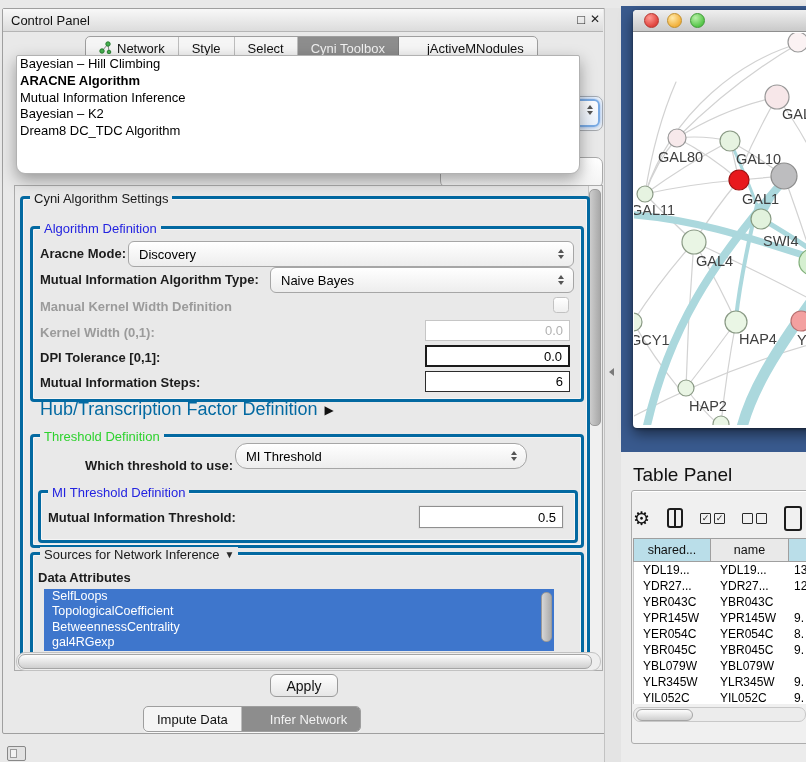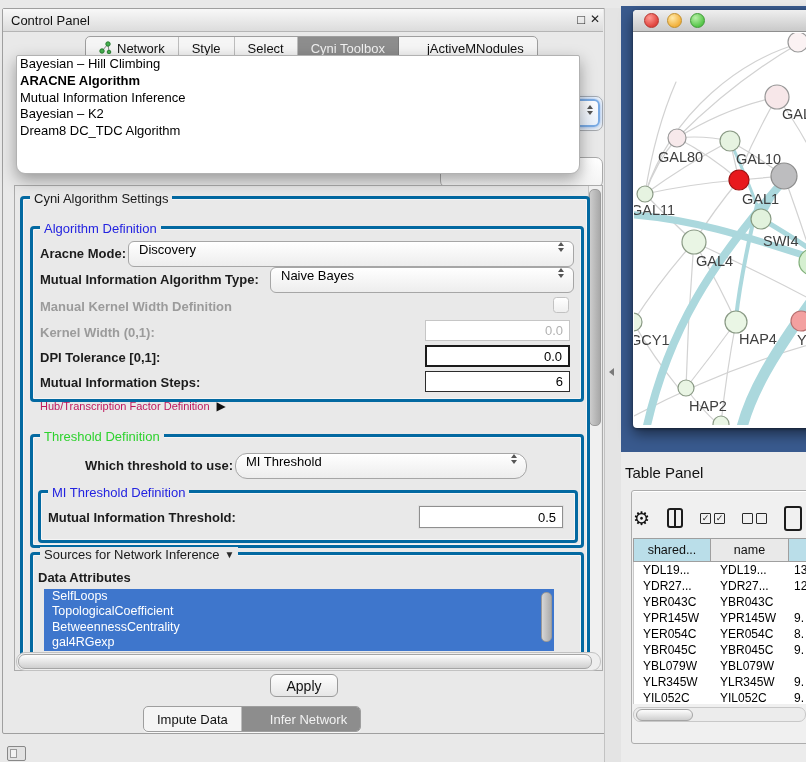--- a/index.html
+++ b/index.html
@@ -53,24 +53,24 @@
 
   
   .group{border:3px solid #0369a1;border-radius:4px;box-shadow:inset 0 0 0 1px rgba(255,255,255,.55);}
   .group-label{position:absolute;top:-8px;left:7px;background:#e9e9e9;padding:0 4px;font-size:13px;white-space:nowrap;}
   .lbl-black{color:#1a1a1a;}
   .lbl-blue{color:#2323e0;}
   .lbl-green{color:#2ed22e;}
 
   .rowlabel{font-size:13px;font-weight:bold;color:#1c1c1c;white-space:nowrap;}
   .rowlabel.disabled{color:#9b9b9b;}
-  .plain{font-weight:normal;font-size:11px;color:#be185d;}
-
-  
-  .combo{display:flex;align-items:flex-start;background:linear-gradient(#ffffff,#ededed);border:1px solid #a6a6a6;
+  .plain{font-weight:normal;font-size:18px;color:#0369a1;}
+
+  
+  .combo{display:flex;align-items:center;background:linear-gradient(#ffffff,#ededed);border:1px solid #a6a6a6;
          border-radius:6px;box-shadow:inset 0 1px 0 #fff;gap:20px;}
   .combo-text{flex:1;font-size:13px;color:#000;padding-left:10px;white-space:nowrap;overflow:hidden;}
   .combo-arrows{display:flex;flex-direction:column;align-items:center;padding-right:9px;gap:2px;}
   .arr-up{width:0;height:0;border-left:3.5px solid transparent;border-right:3.5px solid transparent;border-bottom:4.5px solid #555;}
   .arr-dn{width:0;height:0;border-left:3.5px solid transparent;border-right:3.5px solid transparent;border-top:4.5px solid #555;}
 
   
   .tfield{display:flex;align-items:center;justify-content:flex-end;background:#fff;font-size:13px;color:#000;
           padding:0 6px;box-sizing:border-box;}
   .tfield.disabled{border:1px solid #c6c6c6;color:#b2b2b2;}
@@ -106,21 +106,21 @@
                 background:linear-gradient(#efefef,#c9c9c9);border-bottom:1px solid #8f8f8f;
                 display:flex;align-items:center;gap:8px;padding-left:11px;box-sizing:border-box;}
   .tl{width:13px;height:13px;border-radius:50%;}
   .tl-red{background:radial-gradient(circle at 35% 30%,#ff9a92,#e0443e 70%);border:1px solid #b5352f;}
   .tl-yellow{background:radial-gradient(circle at 35% 30%,#ffe9a8,#f2b13c 70%);border:1px solid #c28f2c;}
   .tl-green{background:radial-gradient(circle at 35% 30%,#b8f0a8,#57c64a 70%);border:1px solid #3f9a36;}
   .net-canvas{position:absolute;left:1px;top:23px;width:172px;height:392px;overflow:hidden;background:#fff;}
   .net-canvas svg{display:block;}
 
   .table-region{left:621px;top:452px;width:185px;height:310px;background:#ececec;}
-  .tp-title{position:absolute;left:4px;top:12px;font-size:15px;color:#111;}
+  .tp-title{position:absolute;left:12px;top:12px;font-size:19px;color:#111;}
   .tp-frame{position:absolute;left:10px;top:38px;width:180px;height:252px;border:1px solid #adadad;border-radius:3px;
             background:#f0f0f0;box-shadow:inset 0 1px 0 #fff;}
   .tp-toolbar{position:absolute;left:12px;top:48px;width:170px;height:36px;display:flex;align-items:center;gap:17px;}
   .gear{font-family:"DejaVu Sans",sans-serif;font-size:19px;color:#111;line-height:1;}
   .cols-icon{width:12px;height:16px;border:2px solid #1c1c1c;border-radius:3px;position:relative;}
   .cols-icon:after{content:"";position:absolute;left:4.5px;top:0;width:2px;height:16px;background:#1c1c1c;}
   .cb-pair{display:flex;gap:3px;}
   .cb{width:9px;height:9px;border:1.5px solid #2a2a2a;border-radius:1px;font-size:9px;line-height:8px;color:#222;text-align:center;}
   .doc-icon{width:14px;height:21px;border:2px solid #1c1c1c;border-radius:3px;}
 
@@ -244,21 +244,21 @@
 
   <div class="abs" style="left:40px;top:399px;display:flex;align-items:center;">
     <span class="plain">Hub/Transcription Factor Definition</span>
     <span class="hub-arrow">▶</span>
   </div>
 
   <div class="abs group" style="left:30px;top:434px;width:548px;height:108px;">
     <span class="group-label lbl-green">Threshold Definition</span>
   </div>
   <span class="abs rowlabel" style="left:85px;top:458px;">Which threshold to use:</span>
-  <div class="abs combo" style="left:235px;top:453px;width:290px;height:24px;border-radius:12px;">
+  <div class="abs combo" style="left:235px;top:443px;width:290px;height:24px;border-radius:12px;">
     <span class="combo-text">MI Threshold</span>
     <span class="combo-arrows">
         <span class="arr-up"></span>
         <span class="arr-dn"></span>
       </span>
   </div>
 
   <div class="abs group" style="left:38px;top:490px;width:534px;height:47px;">
     <span class="group-label lbl-blue">MI Threshold Definition</span>
   </div>

